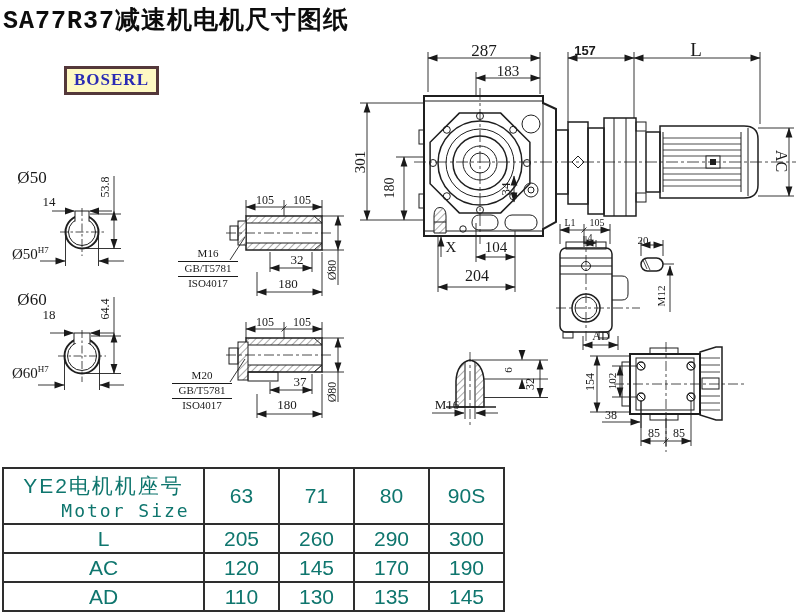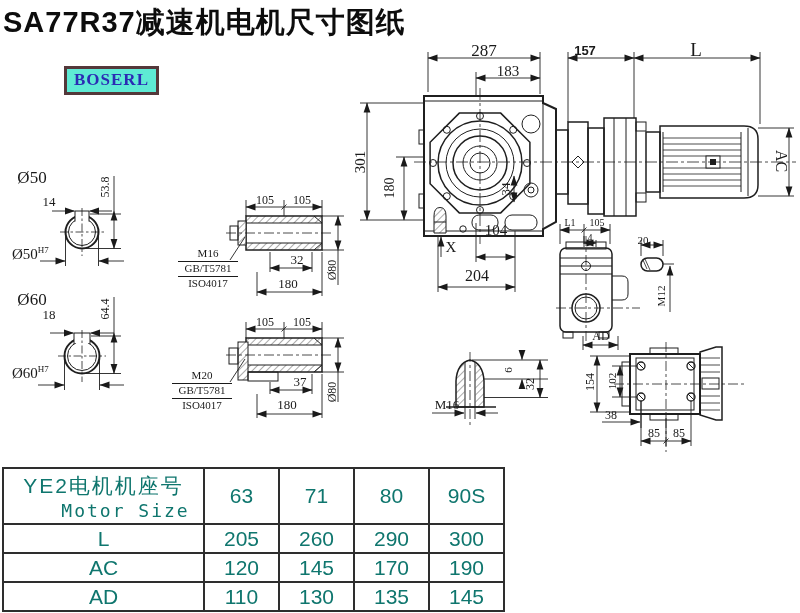--- a/index.html
+++ b/index.html
@@ -5,23 +5,23 @@
   html,body{margin:0;padding:0;}
   body{width:800px;height:613px;background:#ffffff;position:relative;overflow:hidden;
        font-family:"Liberation Serif",serif;color:#1a1a1a;}
   .stage{position:absolute;left:0;top:0;}
   .lbl{position:absolute;white-space:nowrap;line-height:1;color:#1a1a1a;
        transform:translate(-50%,-50%);font-family:"Liberation Serif",serif;}
   .rot{transform:translate(-50%,-50%) rotate(-90deg);}
   .rotcw{transform:translate(-50%,-50%) rotate(90deg);}
   .lblL{transform:none;}
   .sans{font-family:"Liberation Sans",sans-serif;font-weight:bold;}
-  .page-title{position:absolute;left:3px;top:3px;font-family:Liberation Sans, sans-serif;
-       font-weight:bold;font-size:29px;letter-spacing:1px;color:#0d0d0d;}
-  .logo{position:absolute;left:64px;top:66px;border:3px solid #54383a;background:#5eead4;
+  .page-title{position:absolute;left:3px;top:3px;font-family:Liberation Mono, monospace;
+       font-weight:bold;font-size:25px;letter-spacing:1px;color:#0d0d0d;}
+  .logo{position:absolute;left:64px;top:66px;border:3px solid #54383a;background:#fef9c3;
        padding:1px 7px 2px 7px;font-family:"Liberation Serif",serif;font-weight:bold;
        font-size:17px;color:#2b2bb4;letter-spacing:1px;}
   .std-block{position:absolute;text-align:center;font-size:11px;line-height:1.25;
        font-family:"Liberation Serif",serif;color:#1a1a1a;}
   .std-block .u{display:block;border-bottom:1px solid #1a1a1a;padding:0 1px;}
   sup{font-size:9px;}
   .dim-table{position:absolute;left:2px;top:467px;border-collapse:collapse;
        font-family:"Liberation Sans",sans-serif;color:#0f766e;table-layout:fixed;}
   .dim-table td{border:2px solid #2e2e2e;text-align:center;vertical-align:middle;
        font-size:21px;padding:0;}
@@ -294,21 +294,21 @@
 
 <span class="lbl" style="left:484px;top:50px;font-size:17px">287</span>
 <span class="lbl" style="left:508px;top:71px;font-size:15px">183</span>
 <span class="lbl sans" style="left:585px;top:50px;font-size:13px">157</span>
 <span class="lbl" style="left:696px;top:49px;font-size:19px">L</span>
 <span class="lbl rot" style="left:360px;top:162px;font-size:15px">301</span>
 <span class="lbl rot" style="left:390px;top:188px;font-size:14px">180</span>
 <span class="lbl rot" style="left:505px;top:189px;font-size:13px">34</span>
 <span class="lbl rotcw" style="left:781px;top:161px;font-size:16px">AC</span>
 <span class="lbl" style="left:451px;top:247px;font-size:15px">X</span>
-<span class="lbl" style="left:496px;top:230px;font-size:15px">104</span>
+<span class="lbl" style="left:496px;top:247px;font-size:15px">104</span>
 <span class="lbl" style="left:477px;top:276px;font-size:16px">204</span>
 
 <span class="lbl" style="left:32px;top:177px;font-size:17px">Ø50</span>
 <span class="lbl" style="left:49px;top:201px;font-size:13px">14</span>
 <span class="lbl rot" style="left:105px;top:187px;font-size:12px">53.8</span>
 <span class="lbl lblL" style="left:12px;top:246px;font-size:15px"><span>Ø50</span><sup>H7</sup></span>
 
 <span class="lbl" style="left:32px;top:299px;font-size:17px">Ø60</span>
 <span class="lbl" style="left:49px;top:314px;font-size:13px">18</span>
 <span class="lbl rot" style="left:105px;top:309px;font-size:12px">64.4</span>

